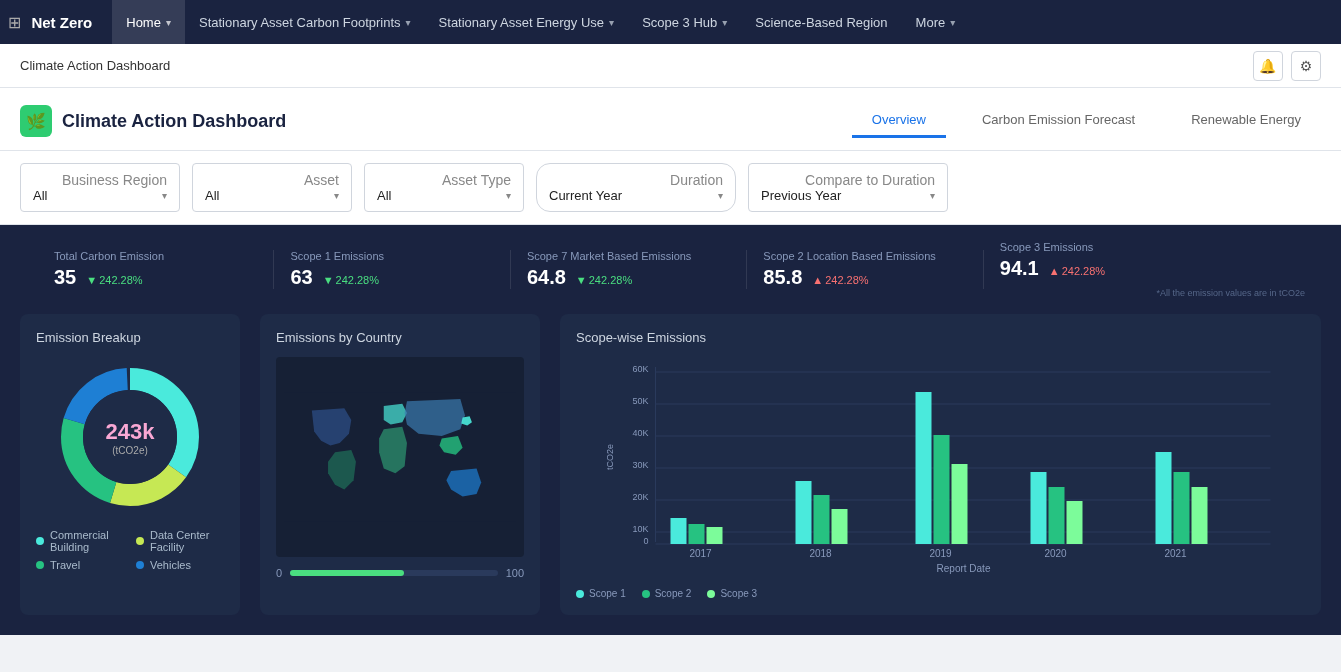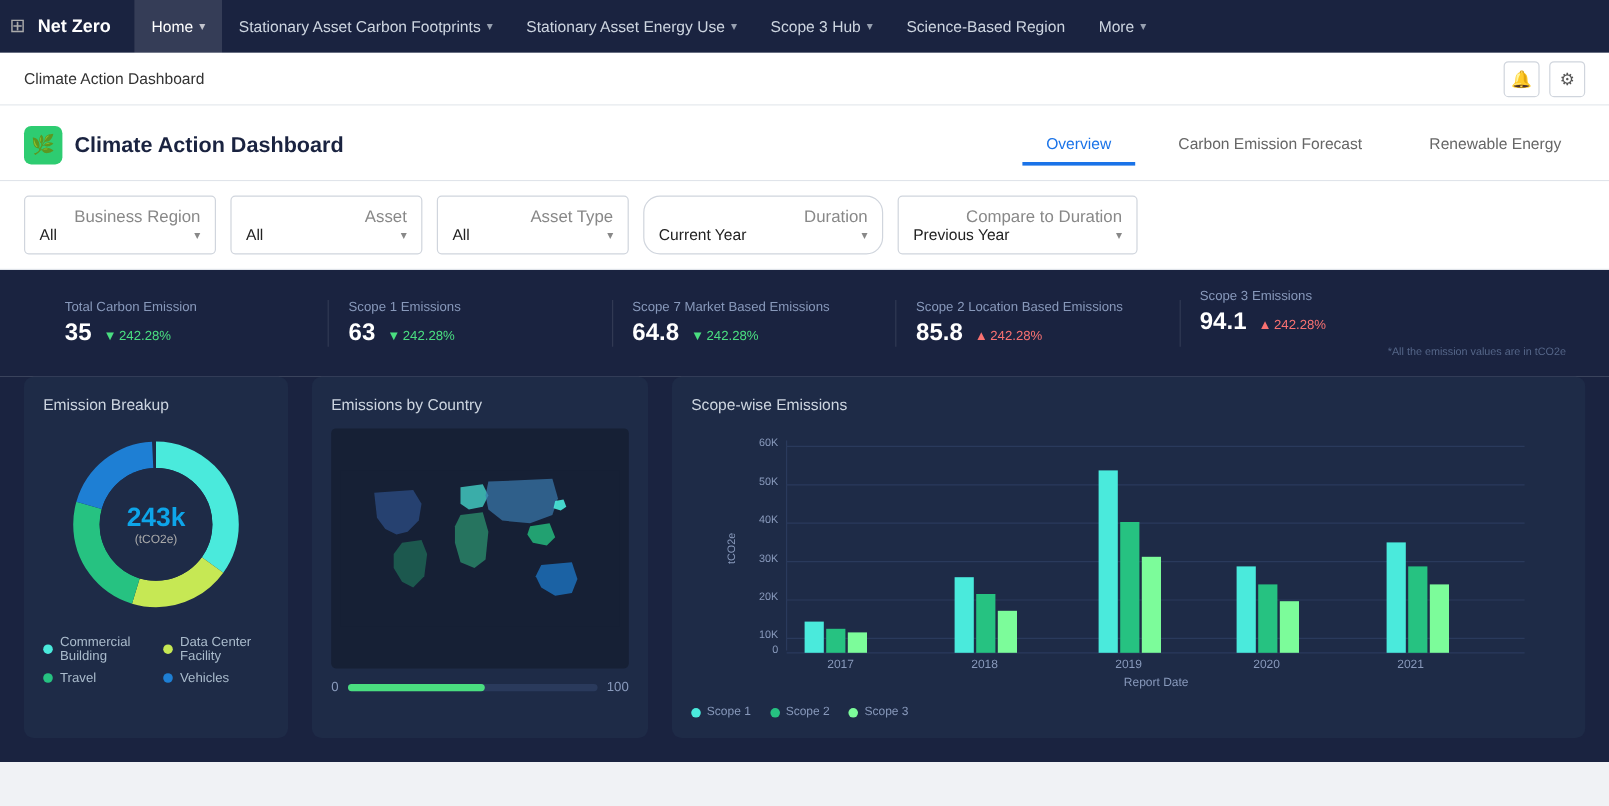--- a/index.html
+++ b/index.html
@@ -145,21 +145,21 @@
       border-radius: 8px;
       padding: 16px;
       flex: 1;
     }
     .chart-title { font-size: 13px; color: #cdd5e0; font-weight: 500; margin-bottom: 12px; }
 
     
     .donut-container { display: flex; flex-direction: column; align-items: center; }
     .donut-wrap { position: relative; width: 160px; height: 160px; }
     .donut-label { position: absolute; top: 50%; left: 50%; transform: translate(-50%, -50%); text-align: center; }
-    .donut-val { font-size: 22px; font-weight: 600; color: #0ea5e9; }
+    .donut-val { font-size: 22px; font-weight: 600; color: #f9a8d4; }
     .donut-unit { font-size: 10px; color: #aaa; }
     .donut-legend { margin-top: 12px; display: grid; grid-template-columns: 1fr 1fr; gap: 6px 12px; }
     .legend-item { display: flex; align-items: center; gap: 6px; font-size: 11px; color: #aabbcc; }
     .legend-dot { width: 8px; height: 8px; border-radius: 50%; flex-shrink: 0; }
 
     
     .map-card { flex: 1.2; }
     .map-container { background: #162035; border-radius: 4px; padding: 8px; height: 200px; position: relative; overflow: hidden; }
     .world-map-svg { width: 100%; height: 100%; }
 

